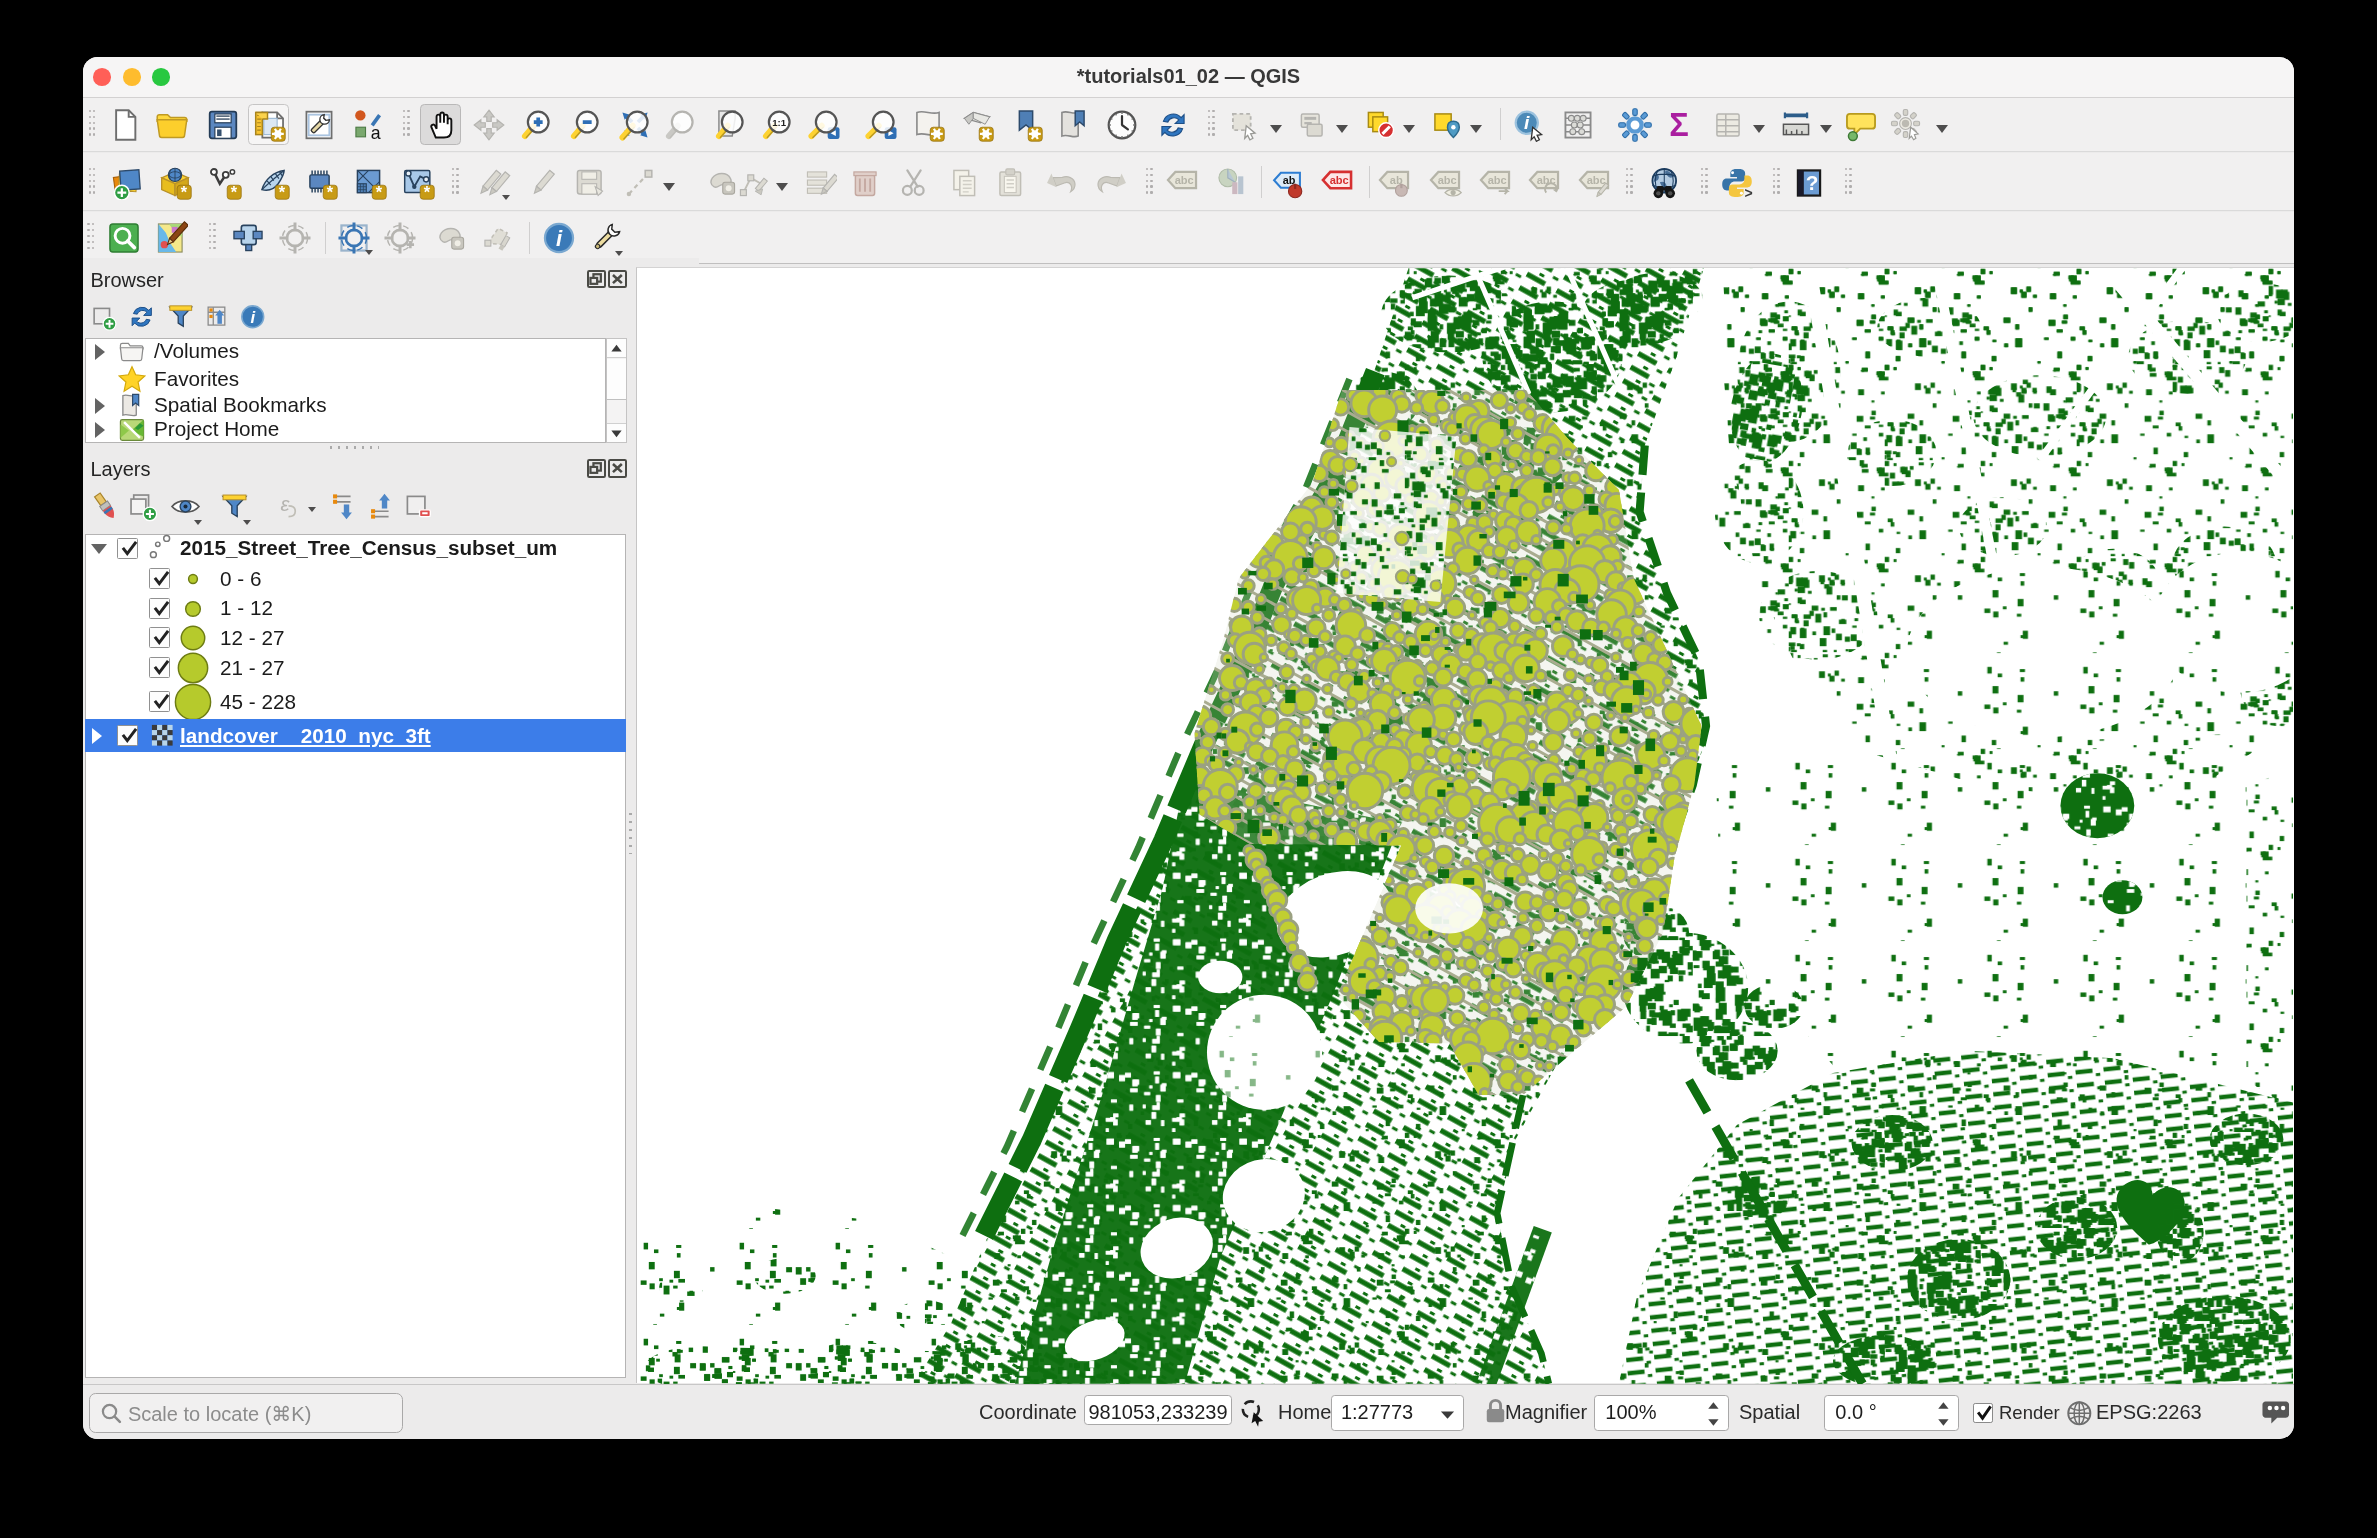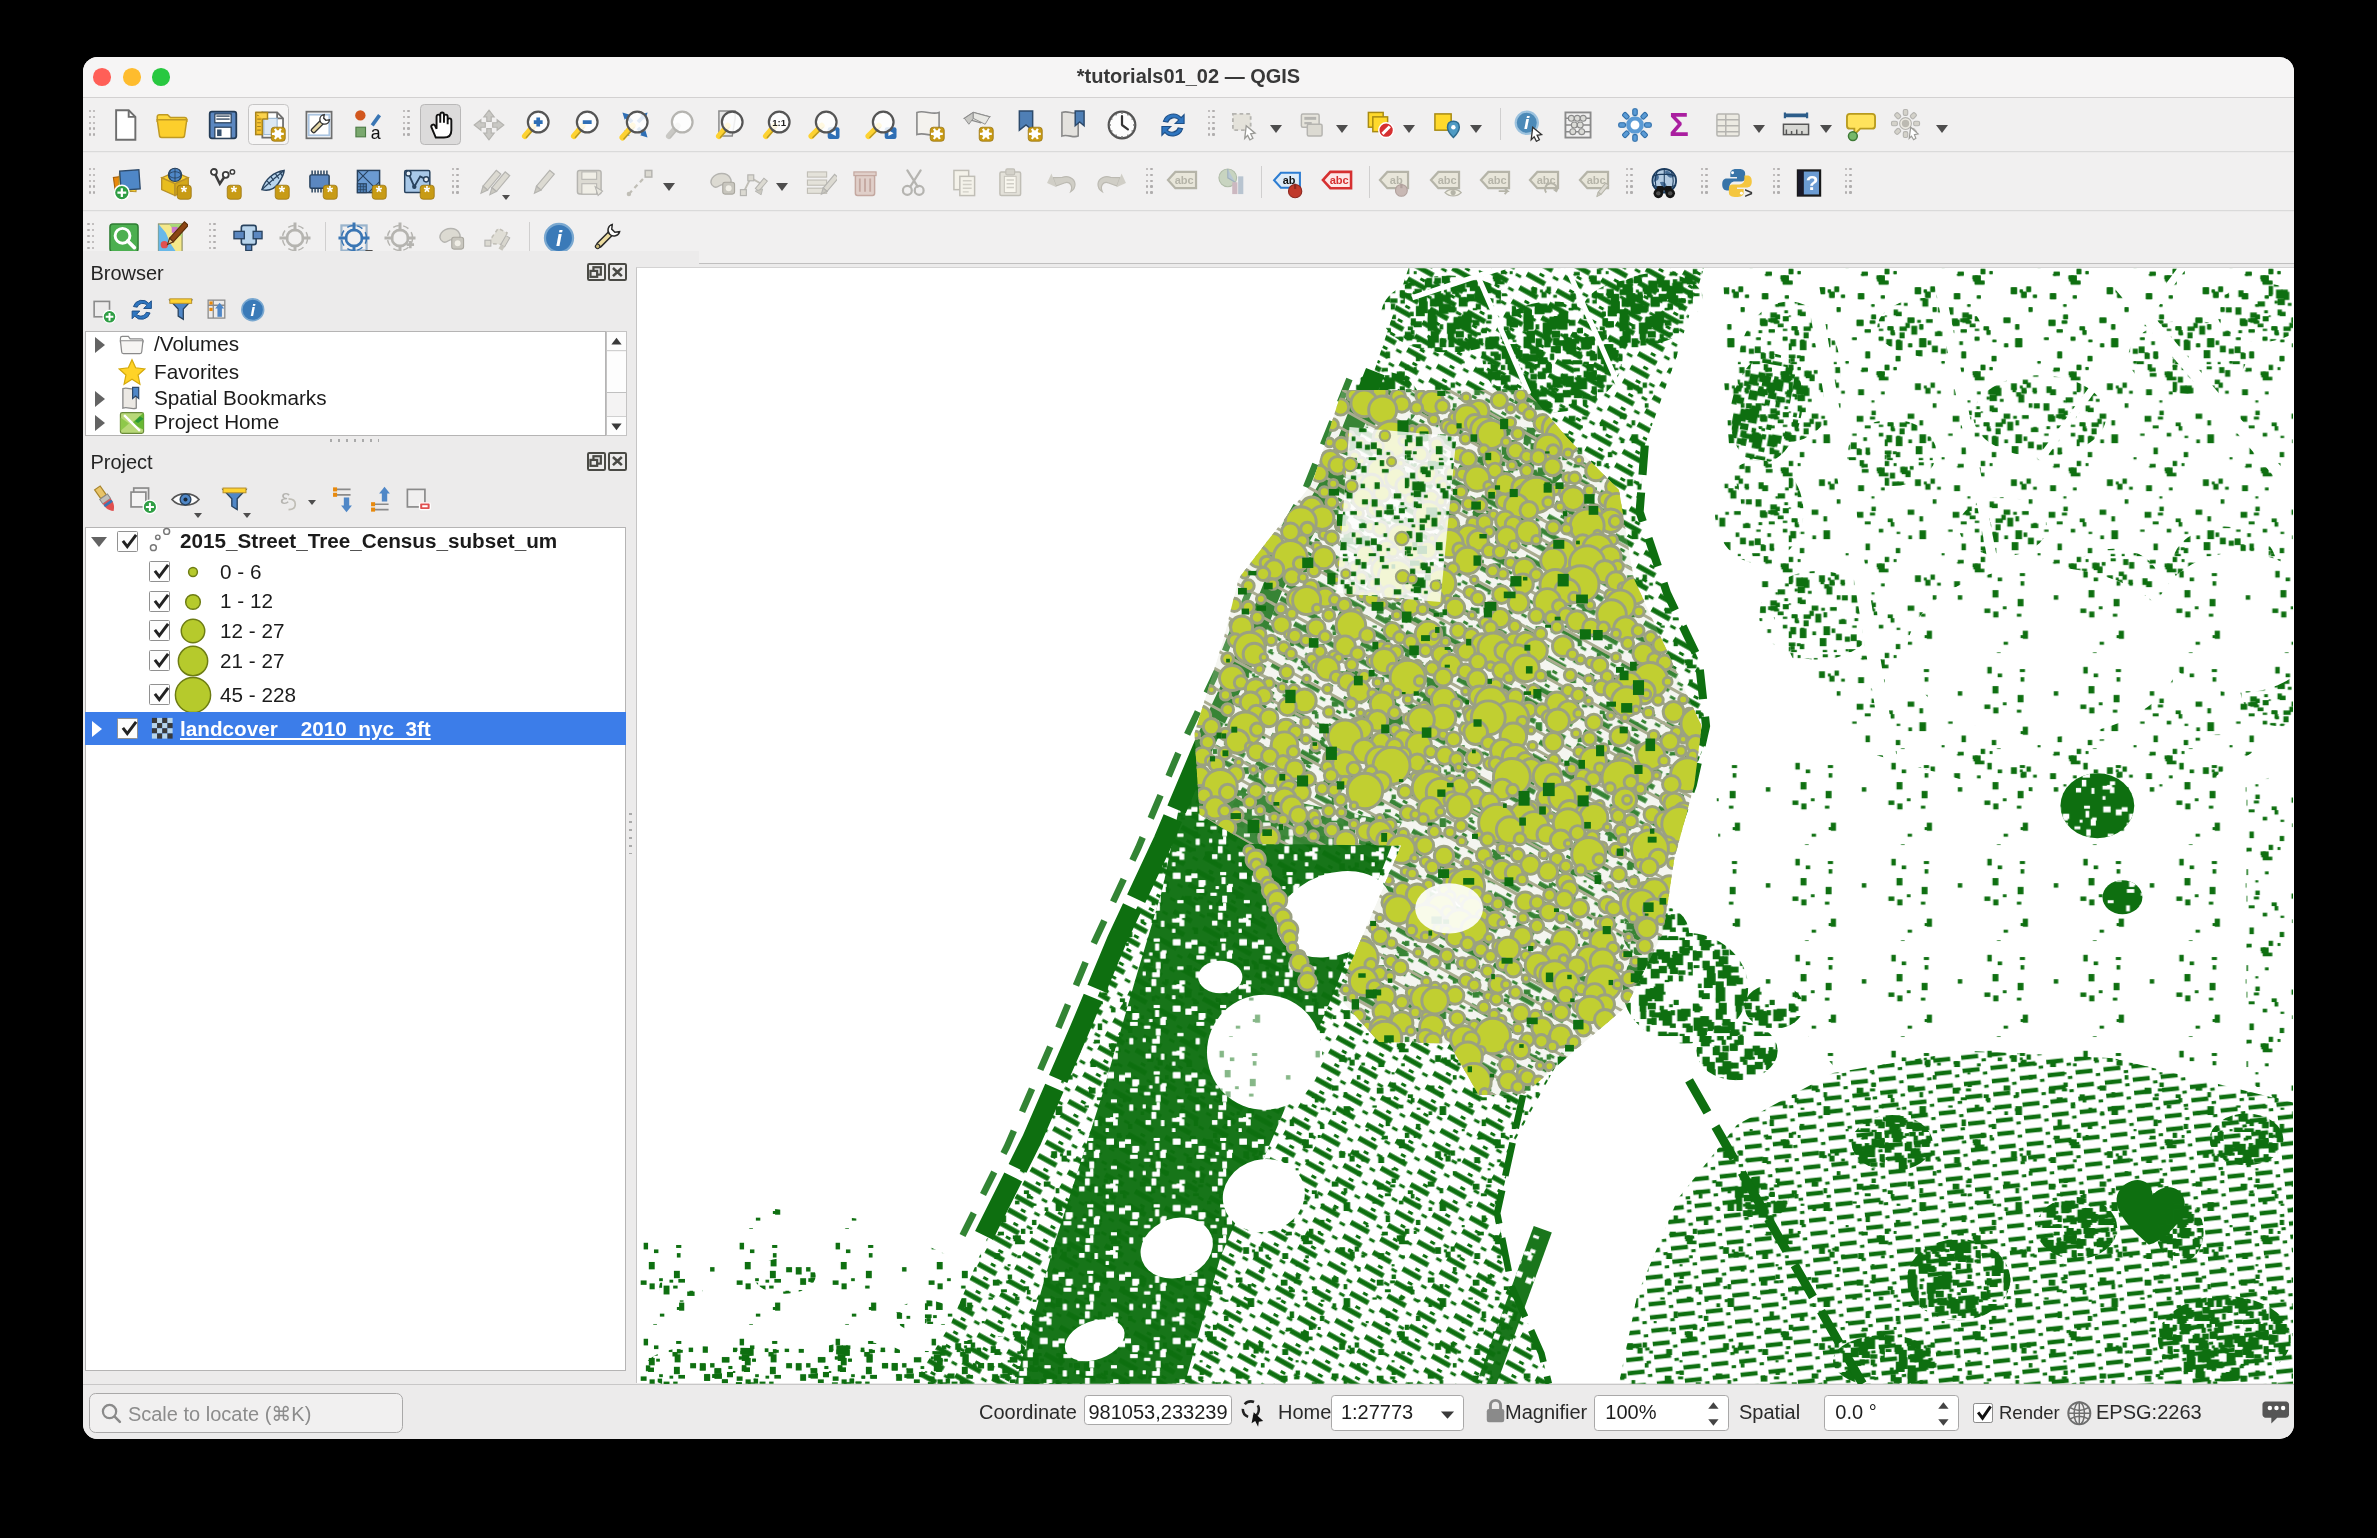--- a/index.html
+++ b/index.html
@@ -10,21 +10,21 @@
 #tb1{top:41px;height:54px;border-bottom:0.7px solid #dadada;}
 #tb2{top:96px;height:58px;border-bottom:0.7px solid #dadada;}
 #tb3{top:155px;height:52px;border-bottom:0.7px solid #c0bfbf;}
 .ic{position:absolute;}
 .grip{position:absolute;width:7.4px;height:29.5px;}
 .grip i{position:absolute;width:2.2px;height:2.2px;border-radius:50%;background:#b0aeae;}
 .sep{position:absolute;width:0.7px;height:32px;background:#d0cfcf;}
 .pressed{background:#dcdbdb;border:0.7px solid #b9b8b8;border-radius:4.4px;}
 .checked{background:#f6f5f5;border:0.7px solid #c6c5c5;border-radius:4.4px;}
 .ddarrow{position:absolute;width:0;height:0;border-left:6.6px solid transparent;border-right:6.6px solid transparent;border-top:8px solid #4e4d4d;}
-#dock{position:absolute;left:0;top:194px;width:616px;height:1119px;background:#ecebeb;}
+#dock{position:absolute;left:0;top:201px;width:616px;height:1119px;background:#ecebeb;}
 .ptitle{position:absolute;font-size:20px;color:#252525;}
 .pbtn{position:absolute;width:18.5px;height:18.5px;border:2.2px solid #4a4a45;border-radius:2.2px;background:transparent;}
 .white{position:absolute;background:#fff;border:0.7px solid #b5b4b4;}
 .titem{position:absolute;font-size:20.7px;color:#1b1b1b;white-space:nowrap;}
 .exp{position:absolute;width:0;height:0;}
 .expR{border-top:8px solid transparent;border-bottom:8px solid transparent;border-left:10.3px solid #636363;}
 .expD{border-left:8px solid transparent;border-right:8px solid transparent;border-top:10.3px solid #636363;}
 .cb{position:absolute;width:21.4px;height:21.4px;background:#fdfdfd;border:1.5px solid #919191;border-radius:1.5px;}
 .cb svg{position:absolute;left:-1.5px;top:-3px;}
 #maincanvas{position:absolute;left:553px;top:210px;width:1658px;height:1116px;background:#fff;border-left:0.7px solid #c6c5c5;border-top:0.7px solid #d4d3d3;}
@@ -859,21 +859,21 @@
       <div class="exp expR" style="left:11.8px;top:164px"></div>
       <div class="ic" style="left:35px;top:158px;width:28px;height:28px;"><svg width="28" height="28" viewBox="0 0 46 46">
           <rect x="4" y="6" width="38" height="34" rx="3" fill="#b8d878" stroke="#6a8a3a" stroke-width="2"></rect>
           <path d="M4 14l14 10L4 36z" fill="#8ec84a"></path>
           <path d="M42 6L22 24l20 10z" fill="#68b834"></path>
           <path d="M10 10l26 26" stroke="#fff" stroke-width="4"></path>
           <path d="M28 20l8-8 6 4-9 7z" fill="#2a9838"></path>
         </svg></div>
       <div class="titem" style="left:71px;top:159px">Project Home</div>
       <div style="position:absolute;left:244px;top:188px;width:52px;height:3px;background-image:radial-gradient(circle,#aaa 1.2px,transparent 1.5px);background-size:8px 3px"></div>
-      <div class="ptitle" style="left:7.4px;top:200px">Project</div>
+      <div class="ptitle" style="left:7.4px;top:200px">Layers</div>
       <div class="pbtn" style="left:504px;top:201px"><svg width="14.8" height="14.8" viewBox="0 0 20 20">
           <rect x="6" y="3" width="10" height="10" fill="none" stroke="#4a4a45" stroke-width="3"></rect>
           <rect x="2" y="8" width="9" height="8" fill="#ecebeb" stroke="#4a4a45" stroke-width="3"></rect>
         </svg></div>
       <div class="pbtn" style="left:525px;top:201px"><svg width="14.8" height="14.8" viewBox="0 0 20 20">
           <path d="M4 4l12 11M16 4L4 15" stroke="#4a4a45" stroke-width="3.5"></path>
         </svg></div>
       <div class="ic" style="left:7.4px;top:233px;width:31px;height:31px;"><svg width="31" height="31" viewBox="0 0 46 46">
           <g transform="rotate(-35 23 23)">
             <rect x="18" y="2" width="10" height="16" fill="#e8c468" stroke="#a8842a" stroke-width="1.8"></rect>

